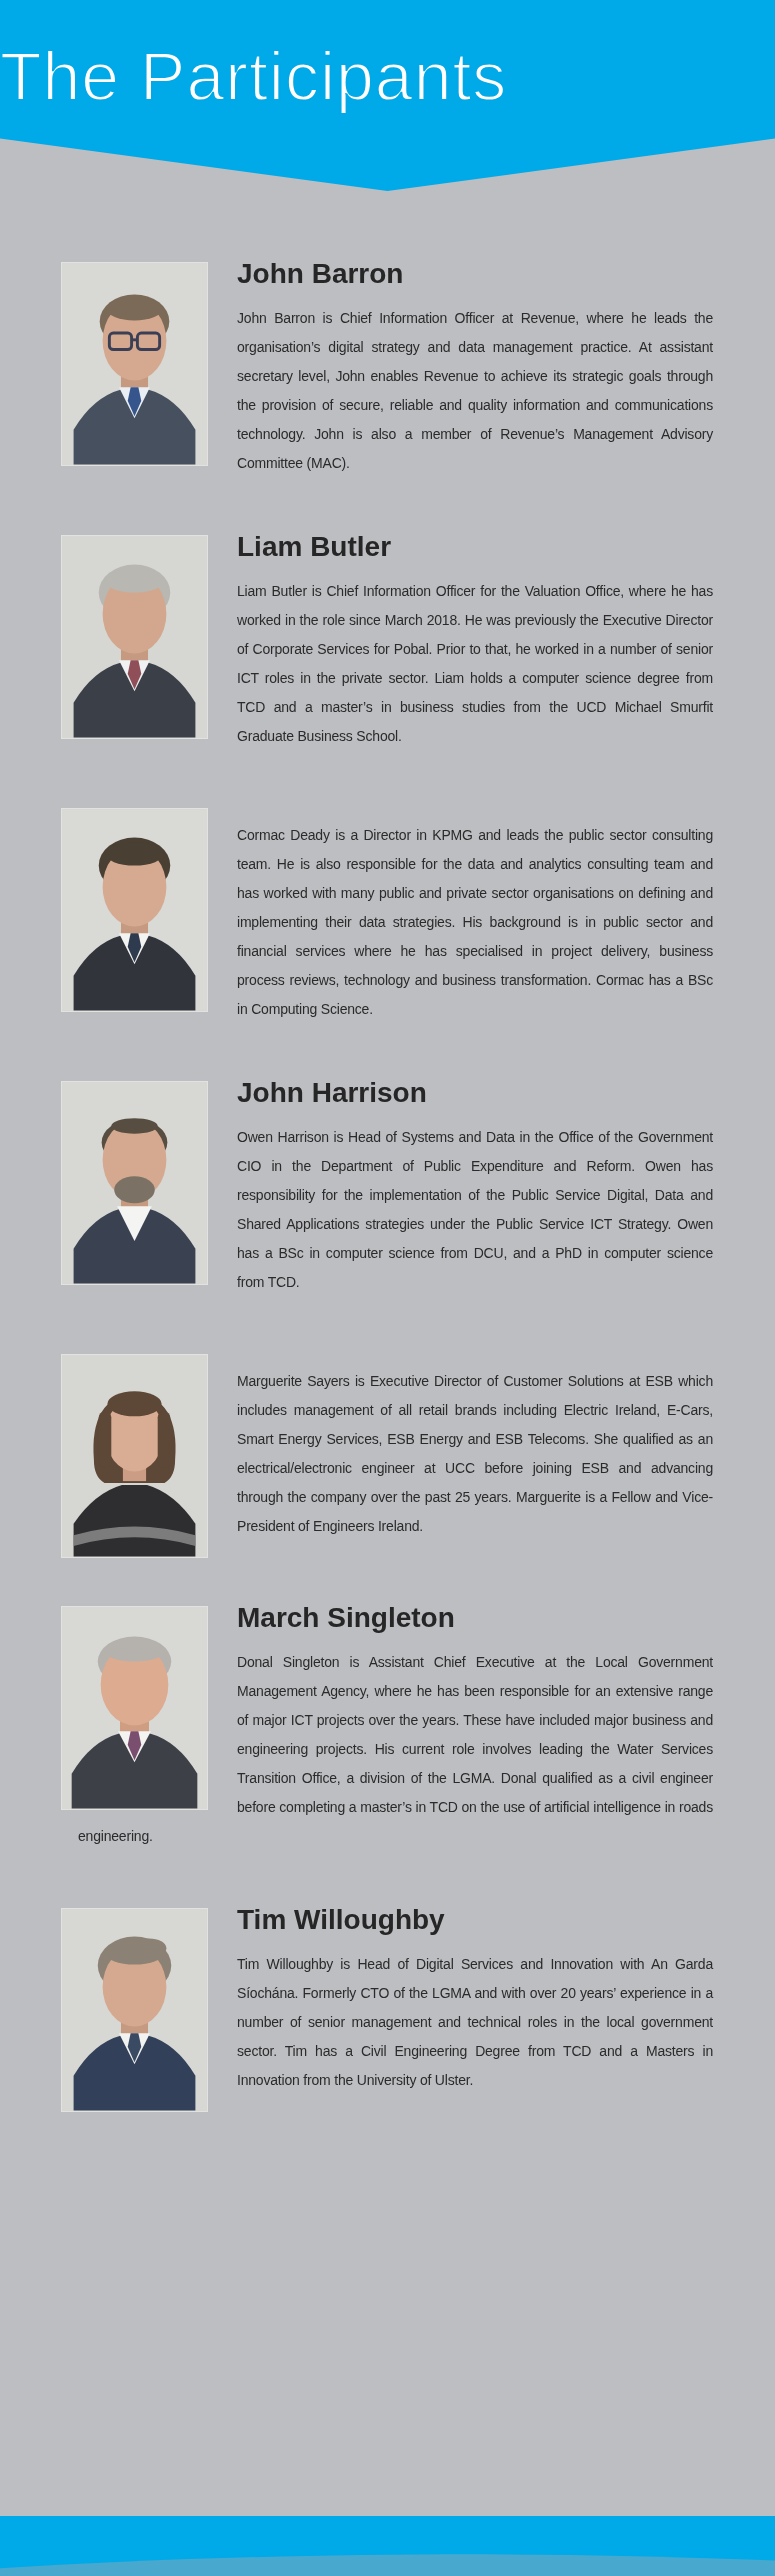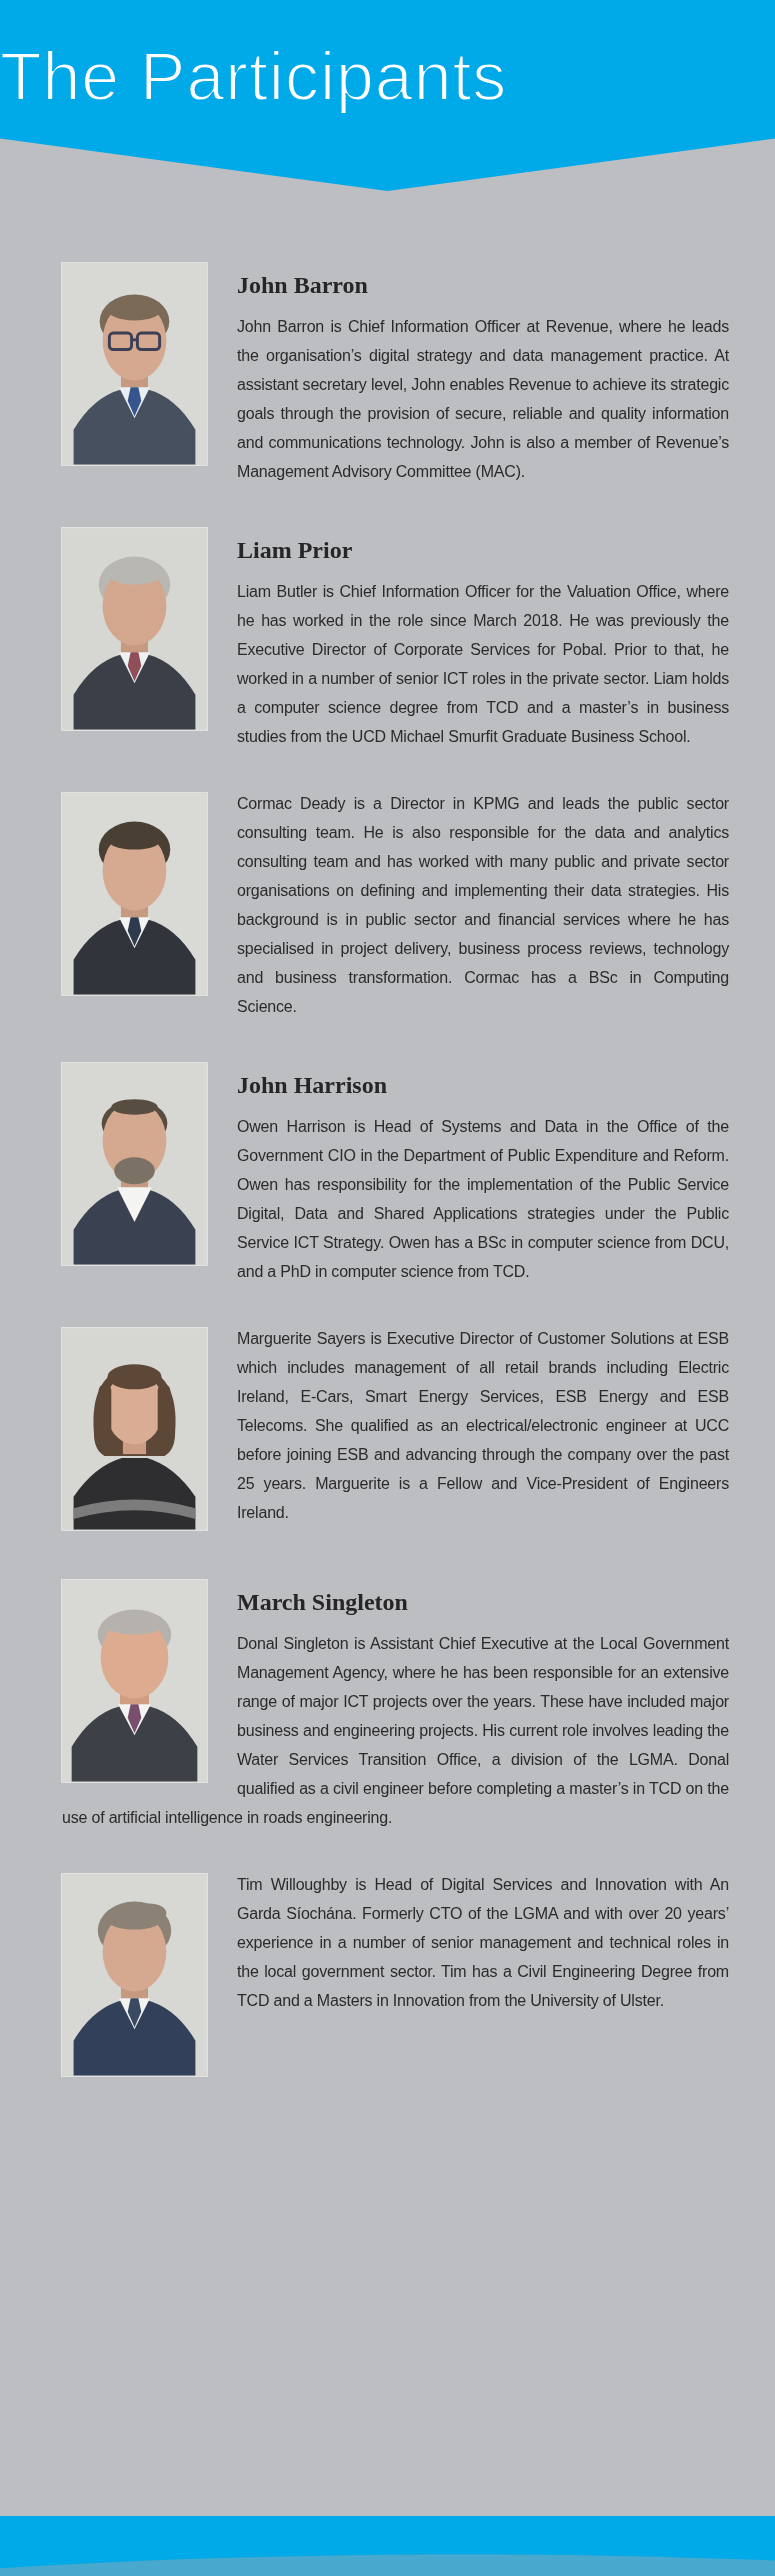--- a/index.html
+++ b/index.html
@@ -35,30 +35,29 @@
   }
   .photo{
     float:left;
     width:145px;height:202px;
     margin:3.9px 30px 7.8px 0;
     outline:1px solid rgba(235,235,232,.8);
     background:#d8d8d4;
   }
   .photo svg{display:block;}
   .name{
-    margin:12px;
-    font-size:24px;
+    margin:0;
+    font-size:28px;
     font-weight:700;
     line-height:29px;
     color:#262626;
-    font-family:Liberation Serif, serif;
   }
   .bio{
-    margin:0;
-    font-size:16px;
+    margin:16px;
+    font-size:14px;
     line-height:29px;
     letter-spacing:-0.2px;
     text-align:justify;
     color:#2b2b2b;
   }
   
   .footer{position:absolute;left:0;bottom:0;width:775px;height:60px;z-index:2;}
   .footer svg{display:block;}
 </style>
 </head>
@@ -103,21 +102,21 @@
           <rect width="150" height="208" fill="#d6d7d3"></rect>
           <ellipse cx="75" cy="58" rx="37" ry="29" fill="#b9b7b2"></ellipse>
           <rect x="61" y="102" width="28" height="28" fill="#c59a80"></rect>
           <ellipse cx="75" cy="80" rx="33" ry="41" fill="#d3a78d"></ellipse>
           <ellipse cx="75" cy="46" rx="30" ry="12" fill="#b9b7b2"></ellipse>
           <path d="M12,208 L12,172 Q32,138 62,130 L88,130 Q118,138 138,172 L138,208 Z" fill="#3b4048"></path>
           <polygon points="59,128 91,128 75,160" fill="#eef0f2"></polygon>
           <polygon points="71,128 79,128 82,142 75,158 68,142" fill="#8f4e58"></polygon>
         </svg>
       </div>
-      <h3 class="name">Liam Prior</h3>
+      <h3 class="name">Liam Butler</h3>
       <p class="bio">Liam Butler is Chief Information Officer for the Valuation Office, where he has worked in the role since March 2018. He was previously the Executive Director of Corporate Services for Pobal. Prior to that, he worked in a number of senior ICT roles in the private sector. Liam holds a computer science degree from TCD and a master’s in business studies from the UCD Michael Smurfit Graduate Business School.</p>
     </section>
 
     <section class="participant">
       <div class="photo">
         <svg viewBox="0 0 150 208" width="145" height="202">
           <rect width="150" height="208" fill="#d9d9d5"></rect>
           <ellipse cx="75" cy="58" rx="37" ry="29" fill="#4a3f33"></ellipse>
           <rect x="61" y="102" width="28" height="28" fill="#c59a80"></rect>
           <ellipse cx="75" cy="80" rx="33" ry="41" fill="#d6aa90"></ellipse>
@@ -188,20 +187,21 @@
           <ellipse cx="75" cy="58" rx="38" ry="30" fill="#8b8275"></ellipse>
           <rect x="61" y="102" width="28" height="28" fill="#c59a80"></rect>
           <ellipse cx="75" cy="80" rx="33" ry="41" fill="#d5a98f"></ellipse>
           <ellipse cx="75" cy="45" rx="30" ry="12" fill="#8b8275"></ellipse>
           <ellipse cx="90" cy="40" rx="18" ry="10" fill="#8b8275"></ellipse>
           <path d="M12,208 L12,172 Q32,138 62,130 L88,130 Q118,138 138,172 L138,208 Z" fill="#33405a"></path>
           <polygon points="59,128 91,128 75,160" fill="#f2f3f1"></polygon>
           <polygon points="71,128 79,128 82,142 75,158 68,142" fill="#3a4a63"></polygon>
         </svg>
       </div>
+      <h3 class="name">Tim Willoughby</h3>
       <p class="bio">Tim Willoughby is Head of Digital Services and Innovation with An Garda Síochána. Formerly CTO of the LGMA and with over 20 years’ experience in a number of senior management and technical roles in the local government sector. Tim has a Civil Engineering Degree from TCD and a Masters in Innovation from the University of Ulster.</p>
     </section>
 
   </div>
 
   <div class="footer">
     <svg width="775" height="60" viewBox="0 0 800 62" preserveAspectRatio="none">
       <rect width="800" height="62" fill="#00a9e8"></rect>
       <path d="M0,54 C220,40 520,34 800,46 L800,62 L0,62 Z" fill="#8fa7b2" opacity="0.5"></path>
     </svg>

